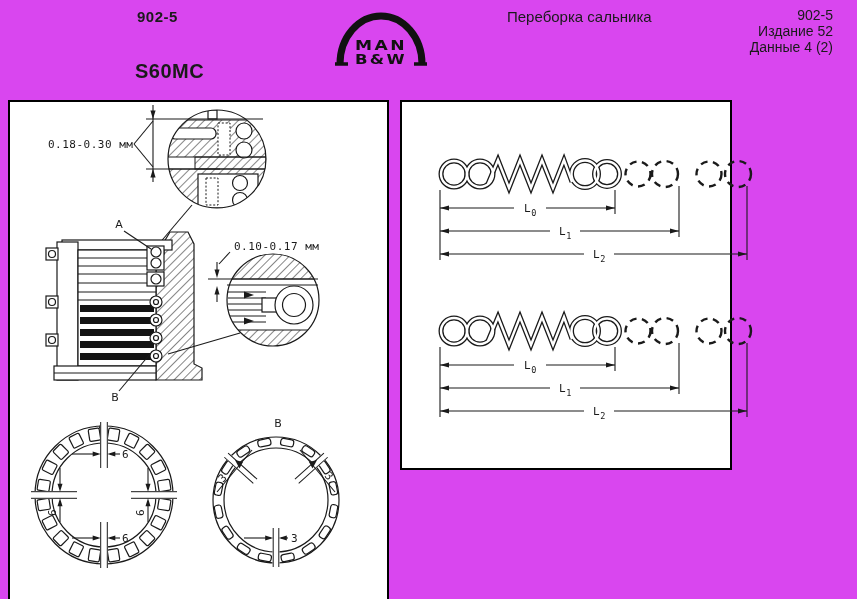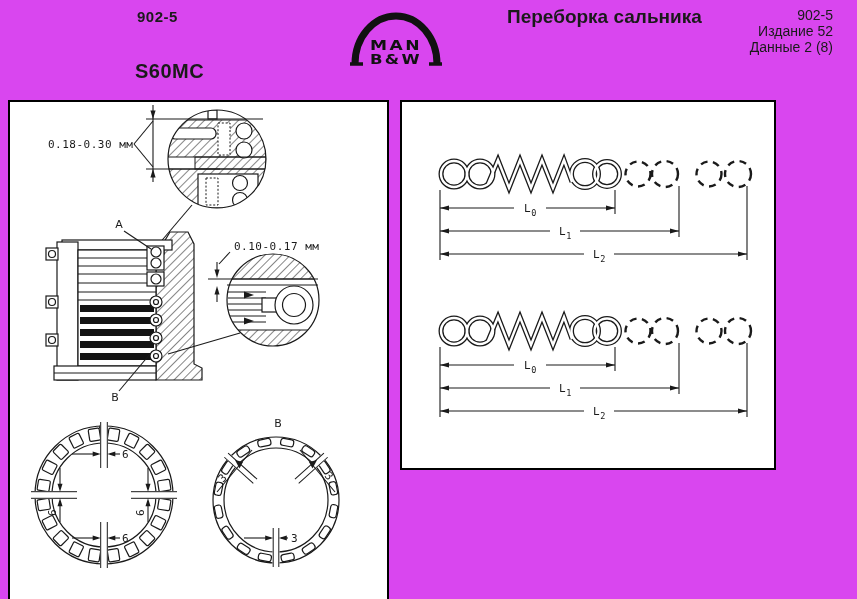--- a/index.html
+++ b/index.html
@@ -1,24 +1,24 @@
 <!DOCTYPE html>
 <html><head>
 <meta charset="utf-8">
 <style>
   html,body{margin:0;padding:0;background:#f6f6f6;}
   #page{position:relative;width:857px;height:599px;background:#d946ef;
         font-family:"Liberation Sans",sans-serif;color:#1a1a1a;overflow:hidden;}
   .hdr-doc-left{position:absolute;left:137px;top:8px;font-size:15px;font-weight:bold;letter-spacing:.5px;}
   .hdr-model{position:absolute;left:135px;top:60px;font-size:20px;font-weight:bold;letter-spacing:.5px;}
-  .logo{position:absolute;left:346px;top:8px;width:100px;height:62px;}
-  .title{position:absolute;left:507px;top:7px;font-size:19px;font-weight:bold;line-height:19px;}
+  .logo{position:absolute;left:331px;top:8px;width:100px;height:62px;}
+  .title{position:absolute;left:507px;top:7px;font-size:15px;font-weight:normal;line-height:19px;}
   .hdr-right{position:absolute;right:24px;top:7px;font-size:14px;line-height:16px;text-align:right;}
   .box-left{position:absolute;left:8px;top:100px;width:381px;height:532px;border:2.5px solid #000;background:#fff;box-sizing:border-box;}
-  .box-right{position:absolute;left:400px;top:100px;width:376px;height:370px;border:2.5px solid #000;background:#fff;box-sizing:border-box;}
+  .box-right{position:absolute;left:400px;top:100px;width:332px;height:370px;border:2.5px solid #000;background:#fff;box-sizing:border-box;}
   svg{display:block;}
   
   .ln{stroke:#1a1a1a;stroke-width:1.2;fill:none;}
   .lnw{stroke:#1a1a1a;stroke-width:1.2;fill:#fff;}
   .thin{stroke:#1a1a1a;stroke-width:1;fill:none;}
   .dim{stroke:#1a1a1a;stroke-width:1.1;fill:none;}
   .arr{fill:#1a1a1a;stroke:none;}
   .dark{fill:#141414;stroke:none;}
   .dot{stroke:#1a1a1a;stroke-width:1;fill:#fff;stroke-dasharray:2 1.8;}
   .wireb{stroke:#1a1a1a;stroke-width:5;fill:none;}
@@ -46,21 +46,21 @@
     </svg>
   </div>
 
   <div class="title">
     <div>Переборка сальника</div>
   </div>
 
   <div class="hdr-right">
     <div>902-5</div>
     <div>Издание 52</div>
-    <div>Данные 2 (8)</div>
+    <div>Данные 4 (2)</div>
   </div>
 
   <div class="box-left">
     <svg width="376" height="481" viewBox="0 0 376 481">
       <defs>
         <pattern id="h45" patternUnits="userSpaceOnUse" width="6" height="6" patternTransform="rotate(45)">
           <line x1="0" y1="0" x2="0" y2="6" stroke="#222" stroke-width="1.1"></line>
         </pattern>
         <clipPath id="clipTop">
             <circle cx="207" cy="57" r="49"></circle>

